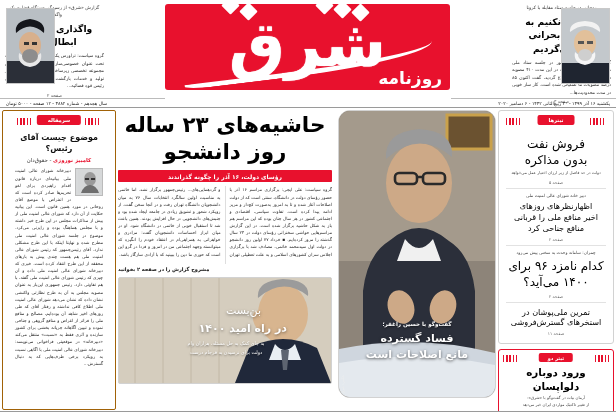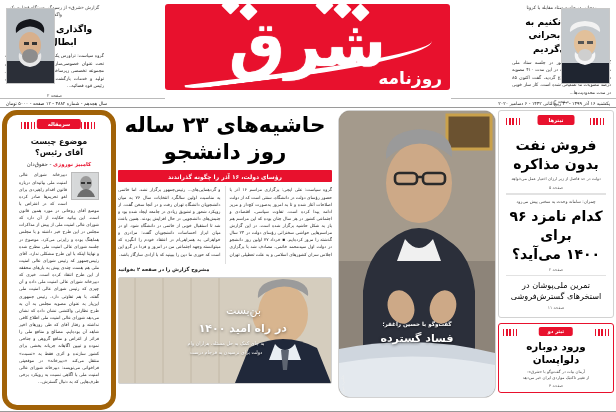--- a/index.html
+++ b/index.html
@@ -84,21 +84,21 @@
   }
   .sec-tab .hatch.hl{left:2px;}
   .sec-tab .hatch.hr{right:2px;}
 
   .op-head{font-size:8px;font-weight:700;text-align:center;line-height:1.4;margin:4px 2px 3px;}
   .byline{font-size:5.4px;text-align:center;margin-bottom:4px;}
   .byline .nm{color:#e8112d;font-weight:700;}
   .byline .rl{color:#333;}
   .op-photo{float:right;width:26px;height:26px;margin:1px 0 2px 4px;background:#d8dadb;border:1px solid #bbb;}
   .op-text{font-size:4.4px;line-height:1.62;text-align:justify;color:#2b2b2b;}
-  .col-left .frame{border:5px solid #a16207;border-radius:15px;padding:4px 12px;box-sizing:border-box;height:100%;overflow:hidden;}
+  .col-left .frame{border:1px solid #a16207;border-radius:2px;padding:4px 12px;box-sizing:border-box;height:100%;overflow:hidden;}
 
   
   .mid-grid{display:flex;gap:6px;height:100%;}
   .interview{
     position:relative;width:156px;height:286px;border:1px solid #d2d2d2;
     background:#b9b2a8;overflow:hidden;border-radius:12px;flex:0 0 auto;
   }
   .iv-photo{position:absolute;inset:0;background:
     linear-gradient(180deg,#8e8578 0%,#7c7468 42%,#6d5c4c 70%,#5d4c3d 100%);}
   .iv-sub{position:absolute;left:0;right:0;bottom:70px;text-align:center;color:#fff;
@@ -127,21 +127,21 @@
     text-shadow:0 1px 3px rgba(0,0,0,.5);}
   .bp-t2{position:absolute;right:44px;top:44px;color:#fff;font-size:11px;font-weight:700;
     text-shadow:0 1px 3px rgba(0,0,0,.5);}
   .bp-sub{position:absolute;right:40px;top:62px;width:130px;text-align:center;color:#fff;
     font-size:4.8px;line-height:1.7;text-shadow:0 1px 2px rgba(0,0,0,.55);}
 
   
   .col-right .frame{border:1px solid #d2d2d2;border-radius:3px;padding:4px 5px;box-sizing:border-box;}
   .tl-item{padding:4px 1px 3px;}
   .tl-kick{font-size:4.3px;text-align:center;color:#444;line-height:1.5;margin-bottom:2px;}
-  .tl-head{font-size:14px;font-weight:700;text-align:center;line-height:1.35;color:#000;}
+  .tl-head{font-size:12px;font-weight:400;text-align:center;line-height:1.35;color:#000;}
   .tl-head.sm{font-size:8.1px;font-weight:400;}
   .tl-sub{font-size:4.1px;text-align:center;color:#444;margin-top:2px;line-height:1.5;}
   .tl-ref{font-size:4.2px;text-align:center;color:#666;margin-top:3px;letter-spacing:1px;}
   .tl-div{border-top:1px solid #e2e2e2;margin:0 2px;}
 
   .titr2{margin-top:5px;border:1.6px solid #e8112d;border-radius:3px;padding:3px 4px 4px;position:relative;}
   .t2-tab{position:relative;height:11px;margin-bottom:2px;}
   .t2-tab .bar{position:absolute;left:50%;transform:translateX(-50%);background:#e8112d;
     color:#fff;font-size:5px;font-weight:700;padding:1.5px 9px;border-radius:2px;white-space:nowrap;}
   .t2-tab .hatch{position:absolute;top:2px;width:14px;height:7px;
@@ -264,20 +264,21 @@
             <rect x="84" y="62" width="22" height="11" rx="4" fill="none" stroke="#2a2a2a" stroke-width="2.6"></rect>
             <line x1="78" y1="66" x2="84" y2="66" stroke="#2a2a2a" stroke-width="2.6"></line>
             <ellipse cx="62" cy="196" rx="13" ry="17" fill="#cda987" transform="rotate(-18 62 196)"></ellipse>
             <ellipse cx="104" cy="196" rx="13" ry="17" fill="#cda987" transform="rotate(16 104 196)"></ellipse>
             <path d="M0 238 q78 -16 156 4 l0 44 l-156 0z" fill="#cfd6de"></path>
             <path d="M0 252 q78 -14 156 2 l0 32 l-156 0z" fill="#e7ecf1" opacity=".85"></path>
           </svg>
         </div>
         <div class="iv-sub">گفت‌وگو با حسین راغفر؛</div>
         <div class="iv-t1">فساد گسترده</div>
+        <div class="iv-t2">مانع اصلاحات است</div>
         <div class="iv-credit">عکس: شرق</div>
       </div>
 
       <div class="mainarea">
         <div class="main-head">حاشیه‌های ۲۳ ساله</div>
         <div class="main-head" style="margin-top:-4px;">روز دانشجو</div>
         <div class="red-strip">رؤسای دولت، ۱۶ آذر را چگونه گذراندند</div>
         <div class="two-col">
           <span>گروه سیاست: علی ایجی: برگزاری مراسم ۱۶ آذر با حضور رؤسای دولت در دانشگاه، سنتی است که از دولت اصلاحات آغاز شده و تا به امروز به‌صورت کج‌دار و مریز ادامه پیدا کرده است. تفاوت سیاسی، اقتصادی و اجتماعی کشور در هر سال جنان بوده که این مراسم هم باز به شکل حاشیه برگزار شده است. در این گزارش مراسم‌هایی حواشی سخنرانی رؤسای دولت در ۲۳ سال گذشته را مرور کرده‌ایم. ▪ خرداد ۷۷ اولین روز دانشجو در دولت اول سیدمحمد خاتمی، مصادف شد با برگزاری اجلاس سران کشورهای اسلامی و به علت تعطیلی تهران و گردهمایی‌های...</span>
           <span>رئیس‌جمهور برگزار نشد. اما خاتمی به مناسبت اولین سالگرد انتخابات سال ۷۶ به میان دانشجویان دانشگاه تهران رفت و در آنجا سخن گفت. از رویکرد شعور و تشویق زیادی در جامعه ایجاد شده بود و جنبش‌های دانشجویی در حال افزایش بودند. همین باعث شد تا استقبال خوبی از خاتمی در دانشگاه شود. او در میان ابراز احساسات دانشجویان گفت: مرادری و خواهرانی به همراهی‌ام در اعتقاد خودم را انگیزه که مبتوانسته وجهه اجتماعی من در امروز و فردا در گرو این است که حوری ما دین را ببینید که با آزادی سازگار باشد.</span>
@@ -322,20 +323,27 @@
       </div>
 
       <div class="tl-item">
         <div class="tl-head">فروش نفت</div>
         <div class="tl-head">بدون مذاکره</div>
         <div class="tl-sub">دولت در حد فاصل از زیر ارزان اختیار عمل می‌خواهد</div>
         <div class="tl-ref">صفحه ۵</div>
       </div>
       <div class="tl-div"></div>
 
+      <div class="tl-item">
+        <div class="tl-kick">دبیر خانه شورای عالی امنیت ملی</div>
+        <div class="tl-head sm">اظهارنظرهای روزهای</div>
+        <div class="tl-head sm">اخیر منافع ملی را قربانی</div>
+        <div class="tl-head sm">منافع جناحی کرد</div>
+        <div class="tl-ref">صفحه ۲</div>
+      </div>
       <div class="tl-div"></div>
 
       <div class="tl-item">
         <div class="tl-kick">چمران: سامانه وحدت به سخنی پیش می‌رود</div>
         <div class="tl-head">کدام نامزد ۹۶ برای</div>
         <div class="tl-head">۱۴۰۰ می‌آید؟</div>
         <div class="tl-ref">صفحه ۲</div>
       </div>
       <div class="tl-div"></div>
 

